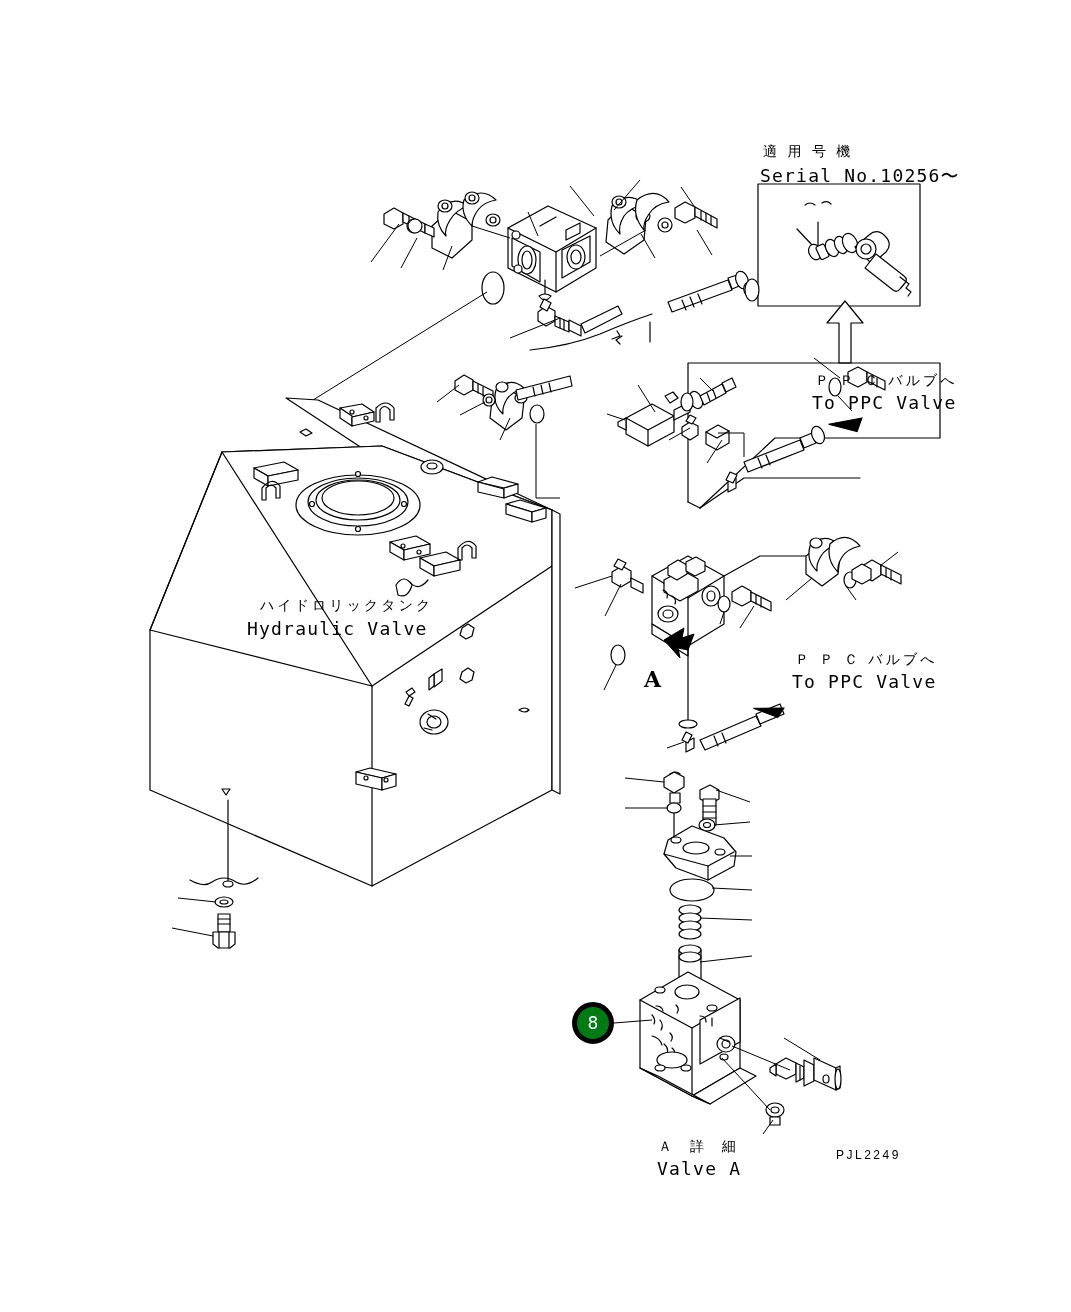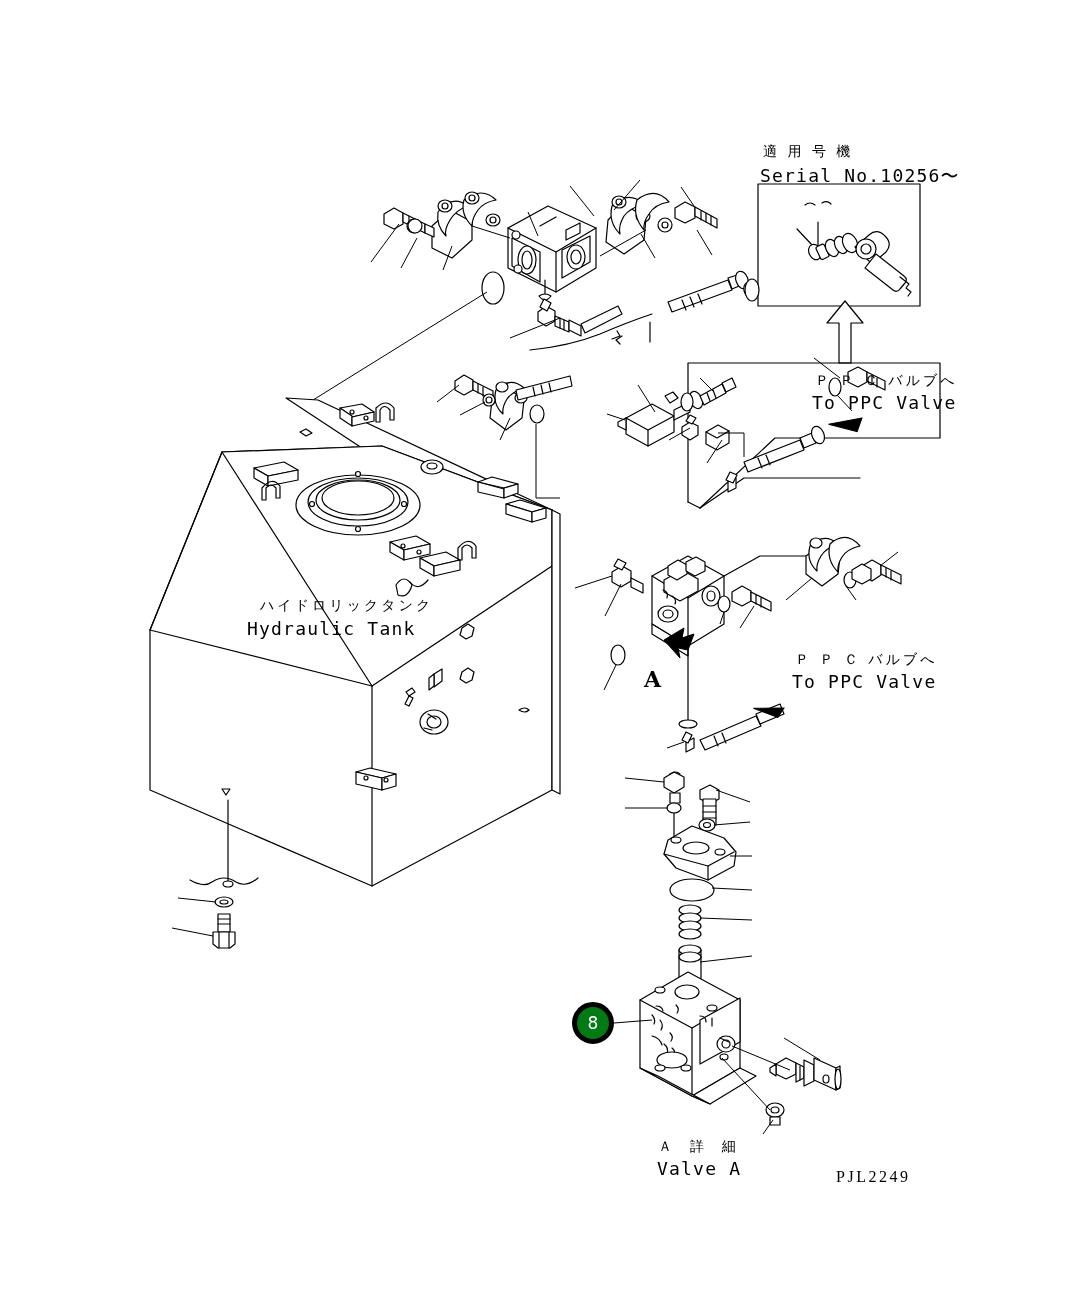--- a/index.html
+++ b/index.html
@@ -35,24 +35,23 @@
     font-family: "DejaVu Sans", sans-serif;
     font-size: 14px;
     letter-spacing: 3px;
   }
   .lbl-en {
     font-family: "DejaVu Sans Mono", "Liberation Mono", monospace;
     font-size: 18px;
     letter-spacing: 1.2px;
   }
   .lbl-dwg {
-    font-family: Liberation Serif, serif;
-    font-size: 16px;
+    font-family: Liberation Sans, sans-serif;
+    font-size: 12px;
     letter-spacing: 2.5px;
-    margin-top: 19px;
   }
   .sect-letter {
     font-family: "DejaVu Serif", "Liberation Serif", serif;
     font-size: 22px;
     font-weight: bold;
   }
   .callout {
     position: absolute;
     width: 42px;
     height: 42px;
@@ -607,21 +606,21 @@
   <div class="lbl lbl-jp" style="left:763px; top:142px;">適 用 号 機</div>
   <div class="lbl lbl-en" style="left:760px; top:164px;">Serial No.10256〜</div>
 
   <div class="lbl lbl-jp" style="left:815px; top:371px;">Ｐ Ｐ Ｃ バルブへ</div>
   <div class="lbl lbl-en" style="left:812px; top:391px;">To PPC Valve</div>
 
   <div class="lbl lbl-jp" style="left:795px; top:650px;">Ｐ Ｐ Ｃ バルブへ</div>
   <div class="lbl lbl-en" style="left:792px; top:670px;">To PPC Valve</div>
 
   <div class="lbl lbl-jp" style="left:260px; top:596px;">ハイドロリックタンク</div>
-  <div class="lbl lbl-en" style="left:247px; top:617px;">Hydraulic Tank</div>
+  <div class="lbl lbl-en" style="left:247px; top:617px;">Hydraulic Valve</div>
 
   <div class="lbl sect-letter" style="left:644px; top:665px;">A</div>
 
   <div class="lbl lbl-jp" style="left:658px; top:1137px;">Ａ  詳  細</div>
   <div class="lbl lbl-en" style="left:657px; top:1157px;">Valve A</div>
 
   <div class="lbl lbl-dwg" style="left:836px; top:1147px;">PJL2249</div>
 
   <div class="callout" id="callout-8" style="left: 572px; top: 1002px; background: rgb(0, 122, 20); border-color: rgb(0, 0, 0); color: rgb(255, 255, 255);">
     <span>8</span>

